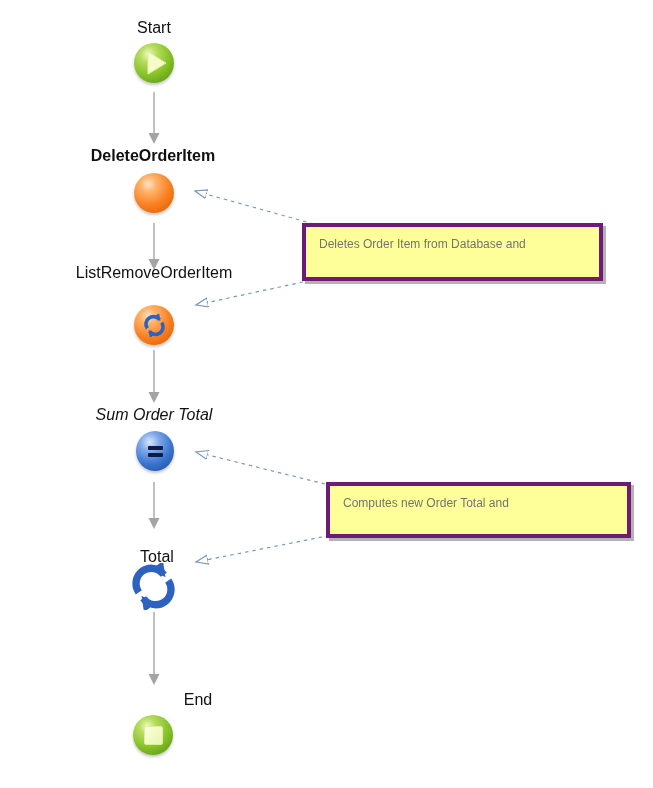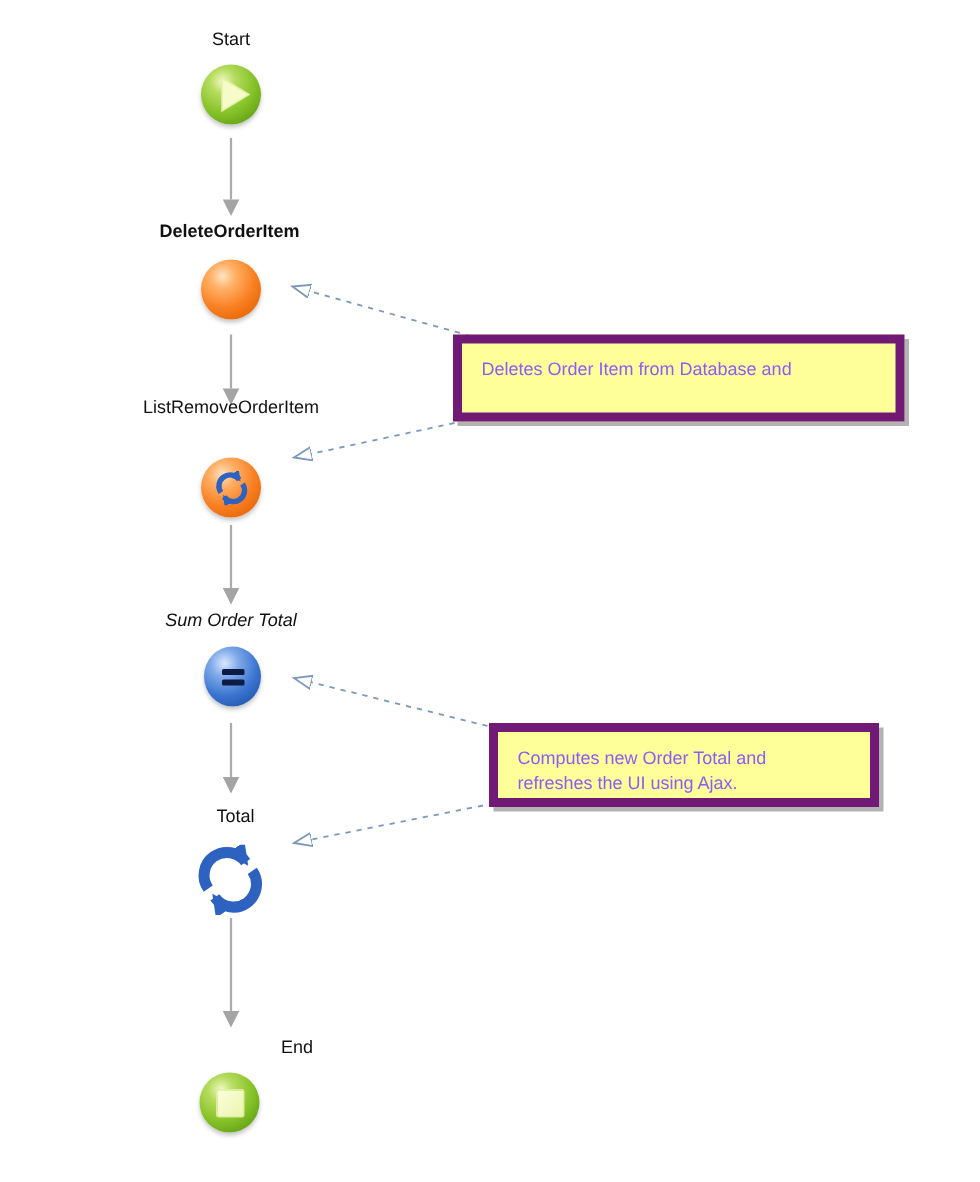--- a/index.html
+++ b/index.html
@@ -3,42 +3,42 @@
 <meta charset="utf-8">
 <style>
   html,body{margin:0;padding:0;background:#fff;}
   .canvas{
     position:relative;width:653px;height:788px;background:#ffffff;
     font-family:"Liberation Sans", sans-serif;overflow:hidden;
   }
   .overlay{position:absolute;left:0;top:0;width:653px;height:788px;pointer-events:none;}
   .node-label{
     position:absolute;transform:translateX(-50%);
-    font-size:12px;color:#111;white-space:nowrap;letter-spacing:0px;
+    font-size:16px;color:#111;white-space:nowrap;letter-spacing:0px;
   }
   .sphere{
     position:absolute;border-radius:50%;
     box-shadow:0 2px 3px rgba(90,90,90,0.35);
     display:flex;align-items:center;justify-content:center;
   }
   .sphere.green{
     background:radial-gradient(circle at 36% 28%, #eef9c2 0%, #b5dc5e 22%, #86c228 55%, #5d9c12 88%, #4f8a0c 100%);
   }
   .sphere.orange{
     background:radial-gradient(circle at 36% 28%, #ffe3c2 0%, #ffb066 22%, #f98022 55%, #e26304 88%, #d45a00 100%);
   }
   .sphere.blue{
     background:radial-gradient(circle at 36% 28%, #d9e8ff 0%, #7fa9e8 25%, #3a74d0 58%, #1f53a6 90%, #1a4a97 100%);
   }
   .equals{display:flex;flex-direction:column;gap:3px;}
   .equals span{display:block;width:15px;height:4px;background:#0d1b46;border-radius:1px;}
   .callout{
-    position:absolute;background:#ffff99;border:6px solid #701a75;
+    position:absolute;background:#ffff99;border:4px solid #701a75;
     box-shadow:3px 3px 0 #b3b3b3;
-    font-size:12px;color:#8b5cf6;line-height:17px;
+    font-size:12px;color:#737373;line-height:17px;
     padding:9px 10px 8px 13px;box-sizing:border-box;
   }
   .refresh-icon,.play-icon{position:absolute;}
 </style>
 </head>
 <body>
 
 <div class="canvas">
 
   <svg class="overlay" viewBox="0 0 653 788" xmlns="http://www.w3.org/2000/svg">
@@ -98,32 +98,31 @@
   </div>
 
   <div class="node-label" style="left:154px;top:406px;font-style:italic;">Sum Order Total</div>
   <div class="sphere blue" style="left:136px;top:431px;width:38px;height:40px;">
     <div class="equals">
         <span></span>
         <span></span>
       </div>
   </div>
 
-  <div class="node-label" style="left:157px;top:537px;">Total</div>
+  <div class="node-label" style="left:157px;top:548px;">Total</div>
   <svg class="refresh-icon" style="left:129px;top:563px;" width="49" height="47" viewBox="0 0 32 32">
     <use href="#refresh-glyph"></use>
   </svg>
 
   <div class="node-label" style="left:154px;top:691px;margin-left:44px;">End</div>
   <div class="sphere green" style="left:133px;top:715px;width:40px;height:40px;">
     <div style="width:17px;height:17px;border-radius:2px;background:linear-gradient(135deg,#fbffdd,#eaf5ad);border:1px solid #e0eda0;"></div>
   </div>
 
   <div class="callout" style="left:302px;top:223px;width:301px;height:58px;">
     <div>Deletes Order Item from Database and</div>
   </div>
 
-  <div class="callout" style="left:326px;top:482px;width:260px;height:56px;">
+  <div class="callout" style="left:326px;top:482px;width:305px;height:56px;">
     <div>Computes new Order Total and</div>
-    <div>refreshes the UI using Ajax.</div>
   </div>
 
 </div>
 
 </body></html>

